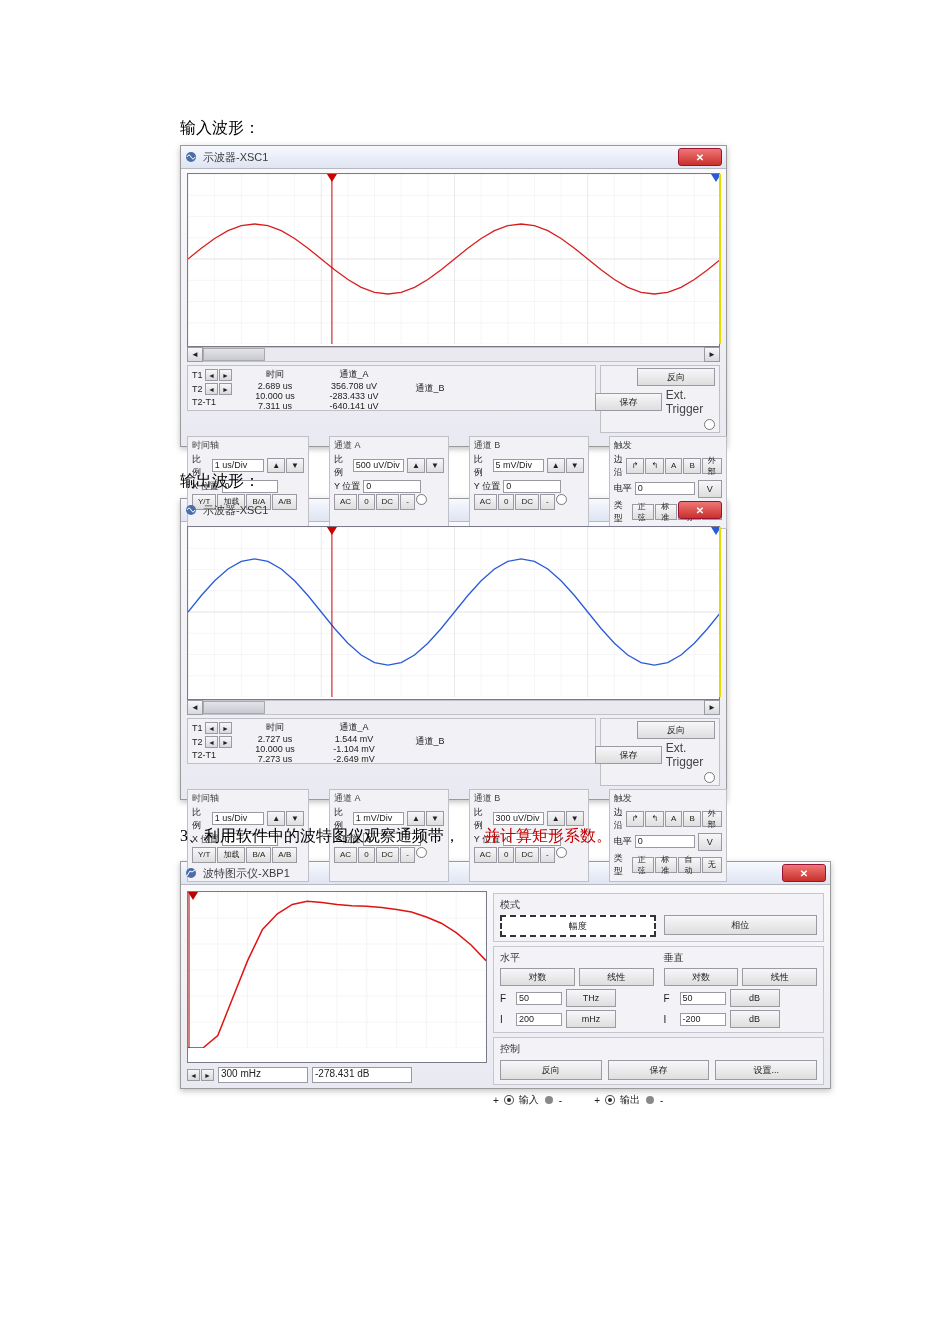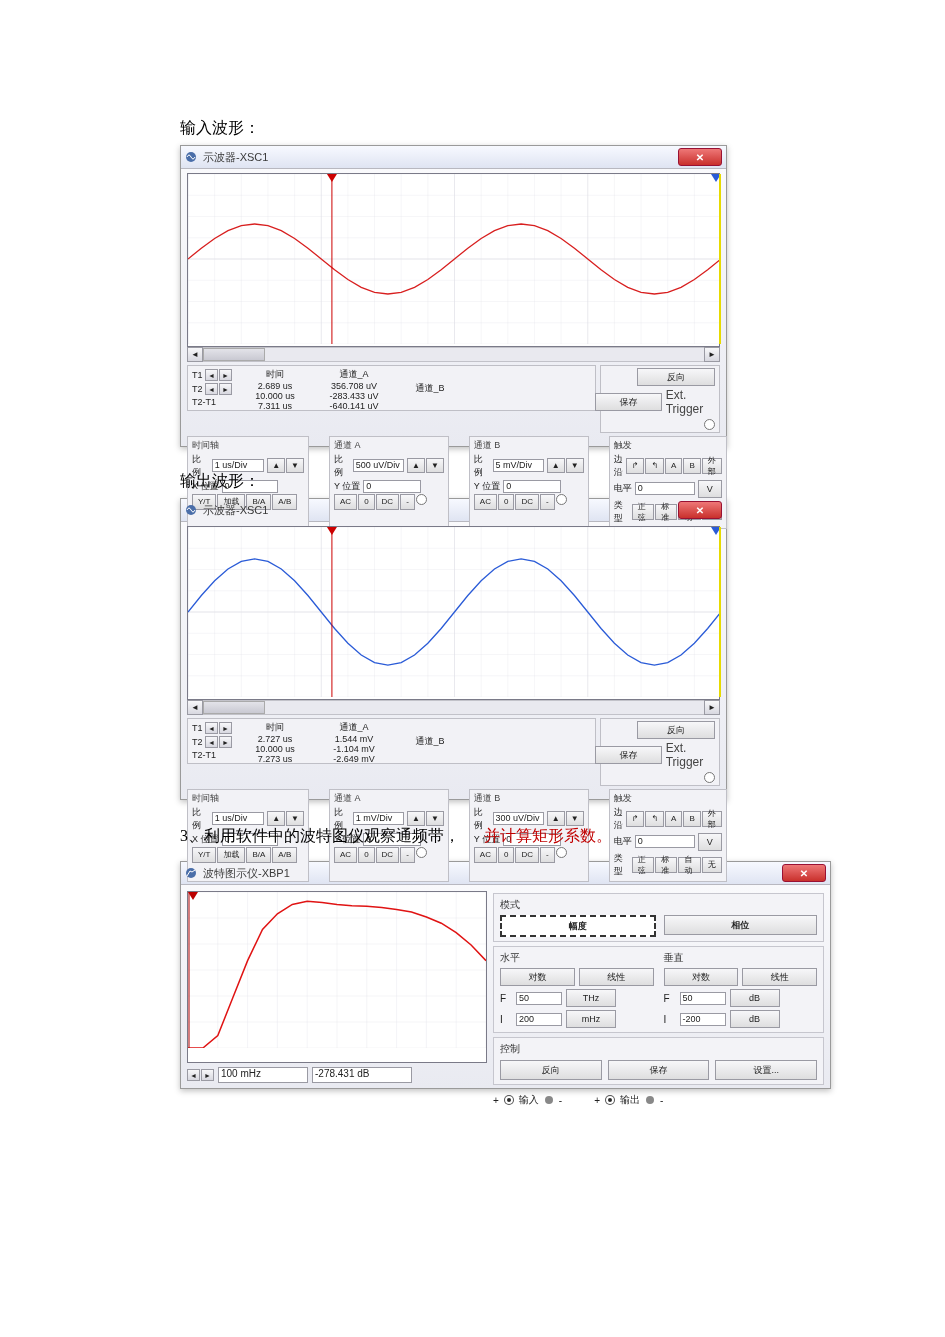--- a/index.html
+++ b/index.html
@@ -130,21 +130,21 @@
   .bode-screen {
     flex:1; background:#fff; border:1px solid #7a7a88; position:relative;
   }
   .bode-readout {
     display:flex; align-items:center; gap:4px; margin-top:4px;
   }
   .bode-readout .text-input { height:16px; font-size:10px; }
   .bode-right { flex:1; display:flex; flex-direction:column; gap:4px; font-size:10px; padding-top:2px;}
   .bode-group { border:1px solid #c6c6ce; padding: 4px 6px; background:#f3f3f7;}
   .bode-group .group-title { font-size:10px; color:#333; margin-bottom:3px;}
-  .mode-btns { display:flex; gap:8px;font-weight:bold; }
+  .mode-btns { display:flex; gap:8px; }
   .mode-btns .btn { flex:1; height:18px; }
   .mode-btns .btn.active { border:2px dashed #333; background:#fff; }
   .hv-row { display:flex; gap:10px; }
   .hv-col { flex:1; }
   .hv-col .pair { display:flex; align-items:center; gap:4px; margin-top:3px; }
   .hv-col .pair .lbl { width:12px; }
   .hv-col .pair .text-input { width: 46px; }
   .hv-col .pair .unit-btn { width:32px; }
   .ctrl-btns { display:flex; gap:6px; margin-top:4px;}
   .ctrl-btns .btn { flex:1; height:18px; }
@@ -608,21 +608,21 @@
               <path d="M0 156 L14.9 156 L29.8 143.52 L44.699999999999996 106.08 L59.6 68.63999999999999 L74.5 37.44 L89.39999999999999 21.840000000000003 L104.3 12.47999999999999 L119.2 9.360000000000014 L134.1 10.608000000000004 L149 12.47999999999999 L163.9 13.728000000000009 L178.79999999999998 14.352000000000004 L193.70000000000002 15.599999999999994 L208.6 17.47200000000001 L223.5 19.96799999999999 L238.4 24.960000000000008 L253.29999999999998 31.19999999999999 L268.2 40.56 L283.09999999999997 53.03999999999999 L298 68.63999999999999 " fill="none" stroke="#e01313" stroke-width="1.5"></path>
               <line x1="1" x2="1" y1="0" y2="156" stroke="#a00" stroke-width="1"></line>
               <polygon points="0,0 10,0 5,8" fill="#b00"></polygon>
             </svg>
         </div>
         <div class="bode-readout">
           <span class="spin">
               <span class="sb-btn">◄</span>
               <span class="sb-btn">►</span>
             </span>
-          <span class="text-input" style="width:90px">100 mHz</span>
+          <span class="text-input" style="width:90px">300 mHz</span>
           <span class="text-input" style="width:100px">-278.431 dB</span>
         </div>
       </div>
       <div class="bode-right">
         <div class="bode-group">
           <div class="group-title">模式</div>
           <div class="mode-btns">
             <div class="btn active">幅度</div>
             <div class="btn">相位</div>
           </div>

